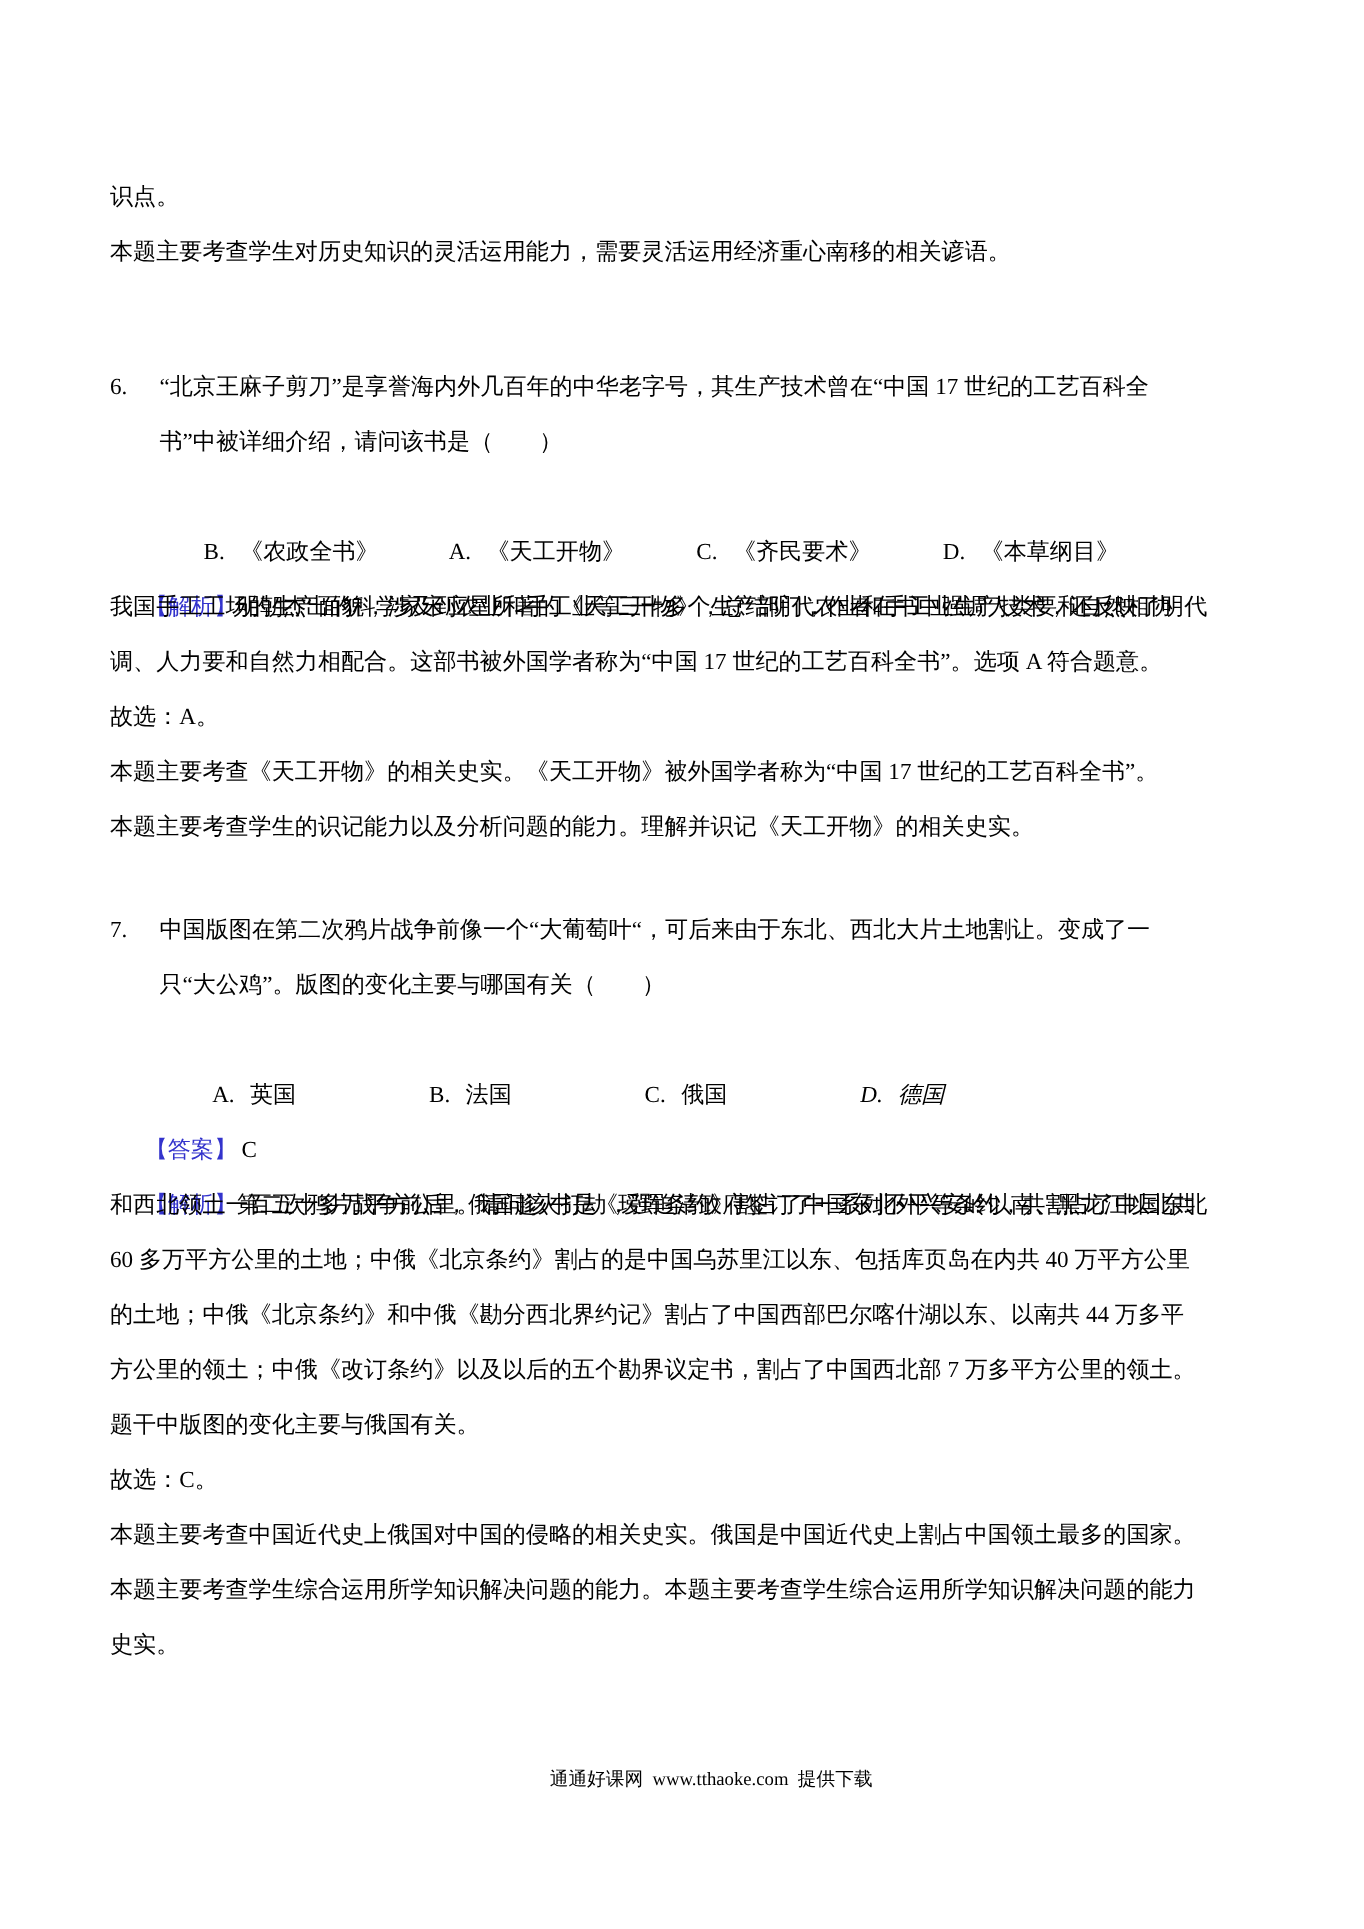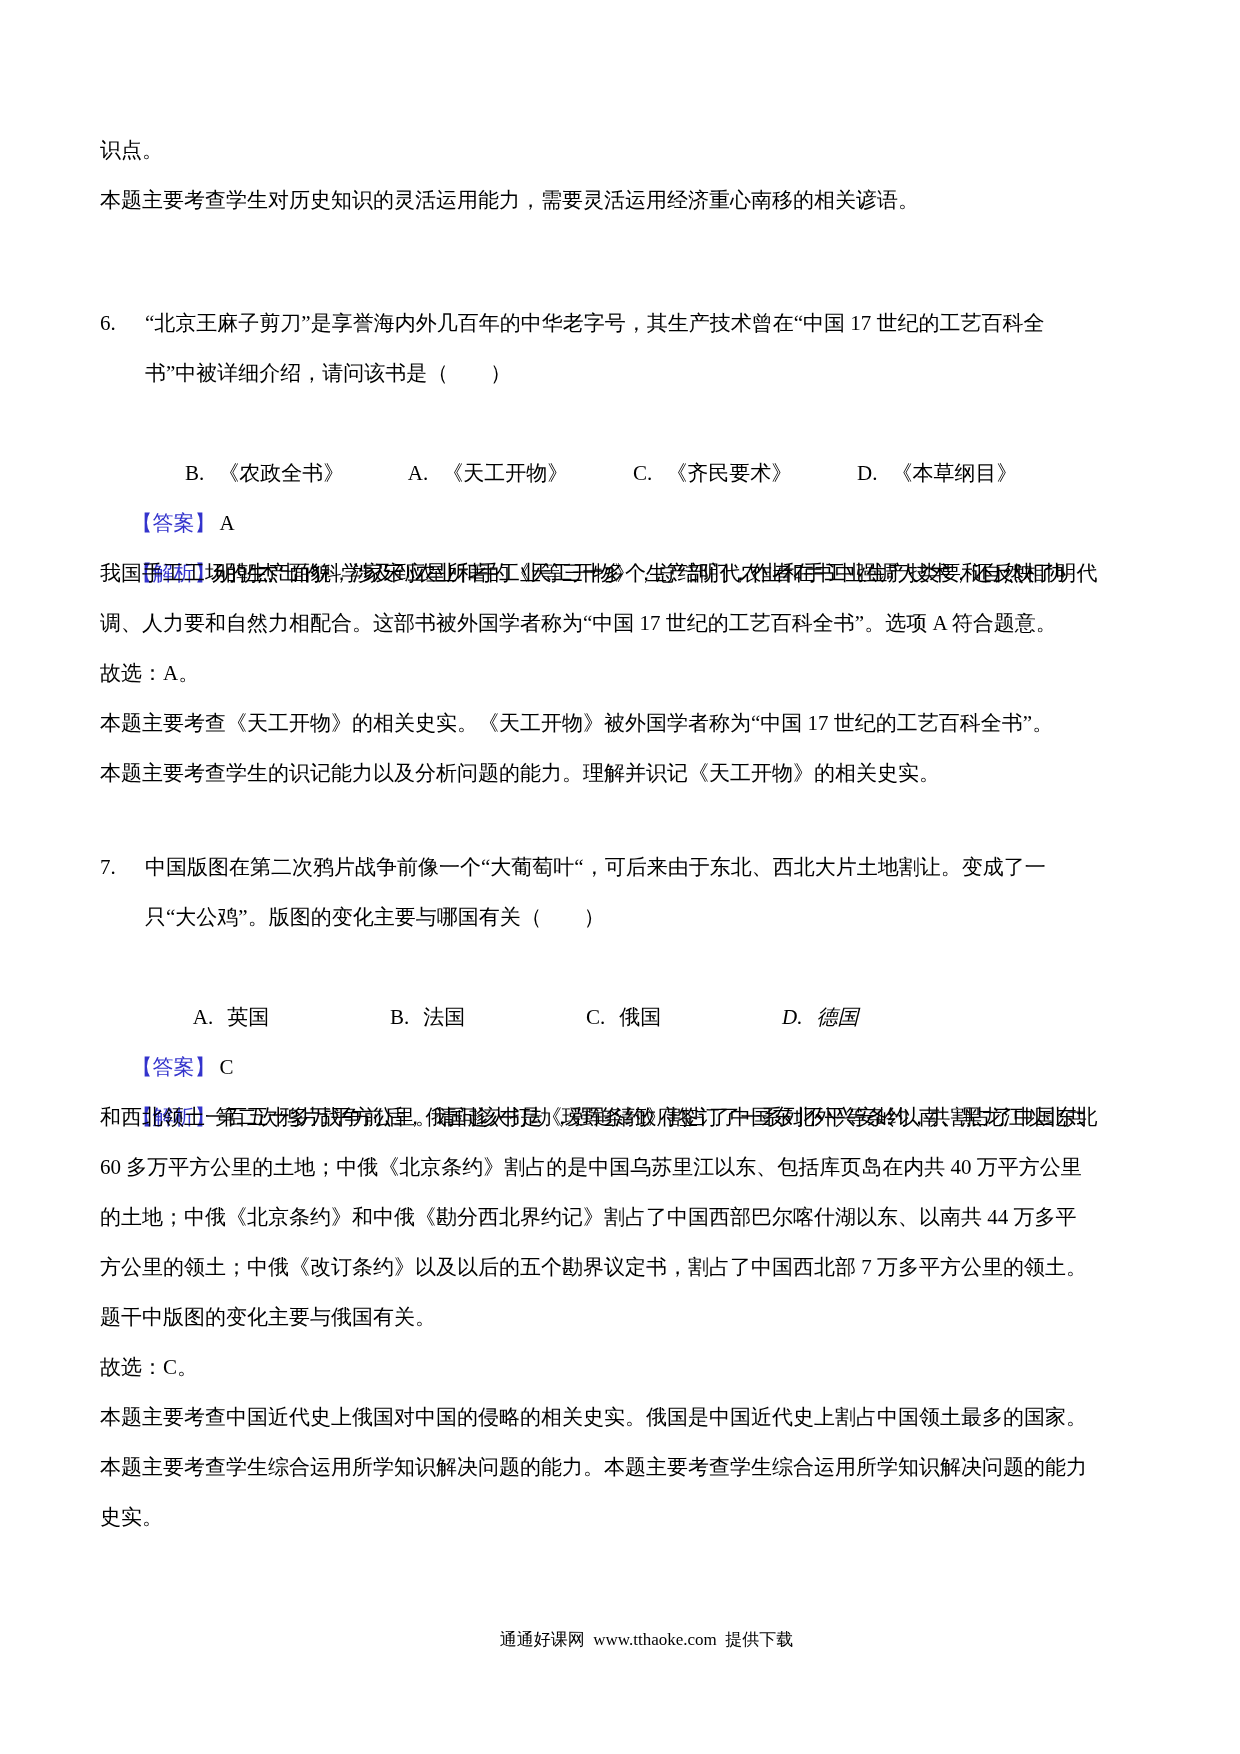--- a/index.html
+++ b/index.html
@@ -7,20 +7,21 @@
     width: 1240px;
     height: 1754px;
     background: #ffffff;
     color: #000000;
     font-family: "Liberation Serif", "DejaVu Serif", serif;
     overflow: hidden;
   }
   .doc {
     padding: 125px 47px 0 100px;
     font-size: 21px;
+    margin-top: 28px;
   }
   .line {
     height: 50px;
     line-height: 50px;
     white-space: pre;
   }
   .q-block { margin-top: 73px; }
   .q-block2 { margin-top: 44px; }
   .q-line { display: flex; }
   .q-num { width: 45px; flex: 0 0 45px; }
@@ -67,23 +68,20 @@
         <span class="opt-label">A.</span><span>《天工开物》</span>
       </span>
       <span class="opt">
         <span class="opt-label">C.</span><span>《齐民要术》</span>
       </span>
       <span class="opt">
         <span class="opt-label">D.</span><span>《本草纲目》</span>
       </span>
     </div>
 
-    <div class="line">
-      <span class="blue-label">【答案】</span><span class="ans-val">A</span>
-    </div>
 
     <div class="line">
       <span class="blue-label">【解析】</span><span>明朝杰出的科学家宋应星所著的《天工开物》，总结明代农业和手工业生产技术，还反映了明代</span>
     </div>
     <div class="line">我国手工工场的生产面貌，涉及到农业和手工业等三十多个生产部门，作者在书中强调人类要和自然相协</div>
     <div class="line">调、人力要和自然力相配合。这部书被外国学者称为“中国 17 世纪的工艺百科全书”。选项 A 符合题意。</div>
     <div class="line">故选：A。</div>
     <div class="line">本题主要考查《天工开物》的相关史实。《天工开物》被外国学者称为“中国 17 世纪的工艺百科全书”。</div>
     <div class="line">本题主要考查学生的识记能力以及分析问题的能力。理解并识记《天工开物》的相关史实。</div>
   </div>

